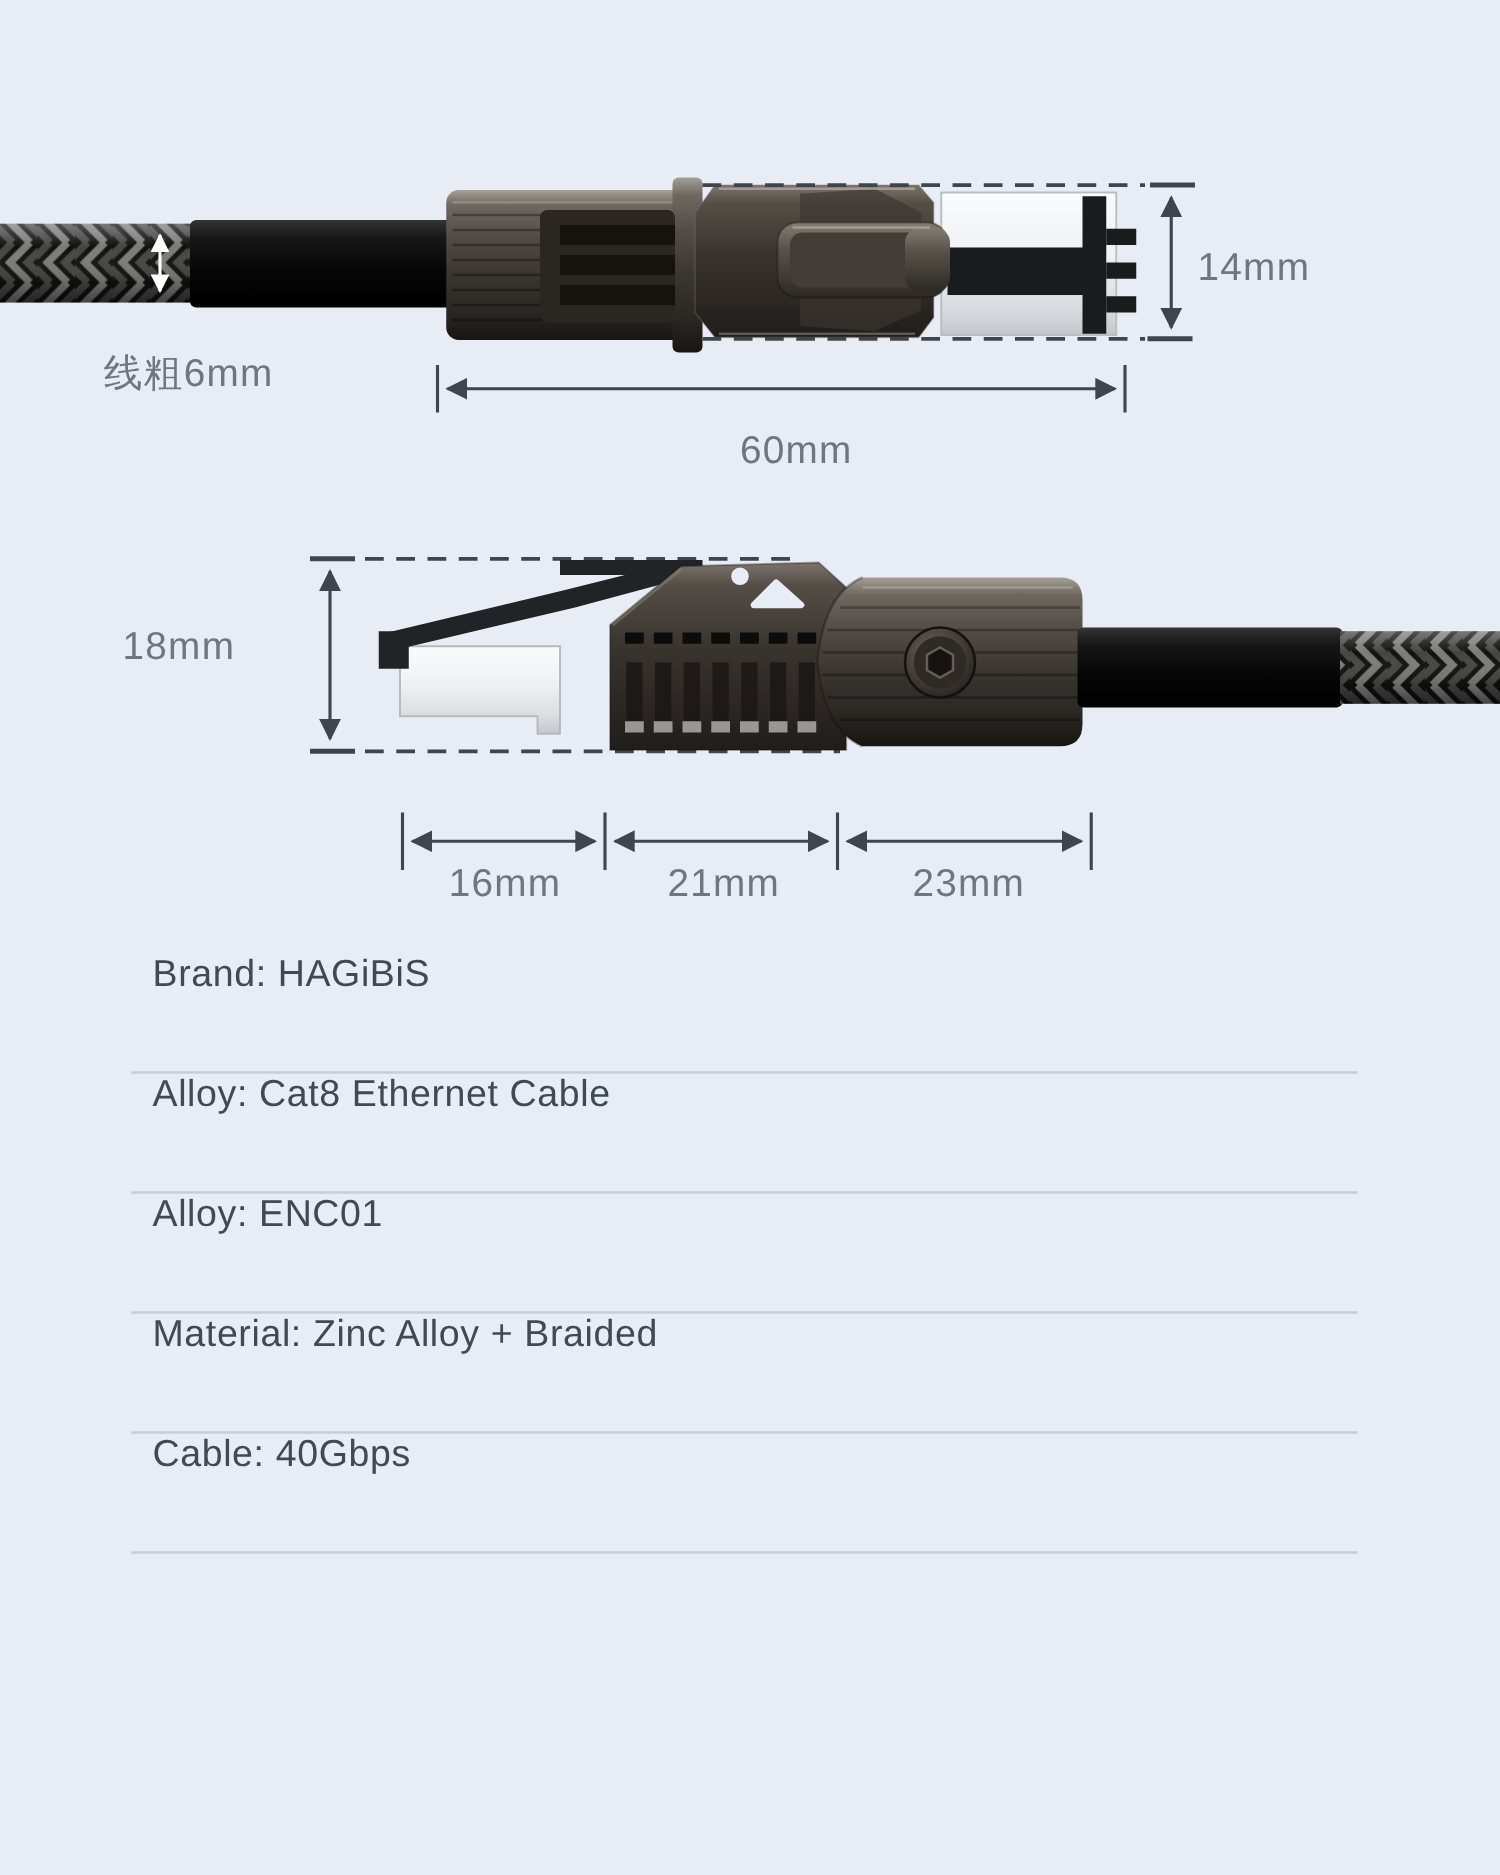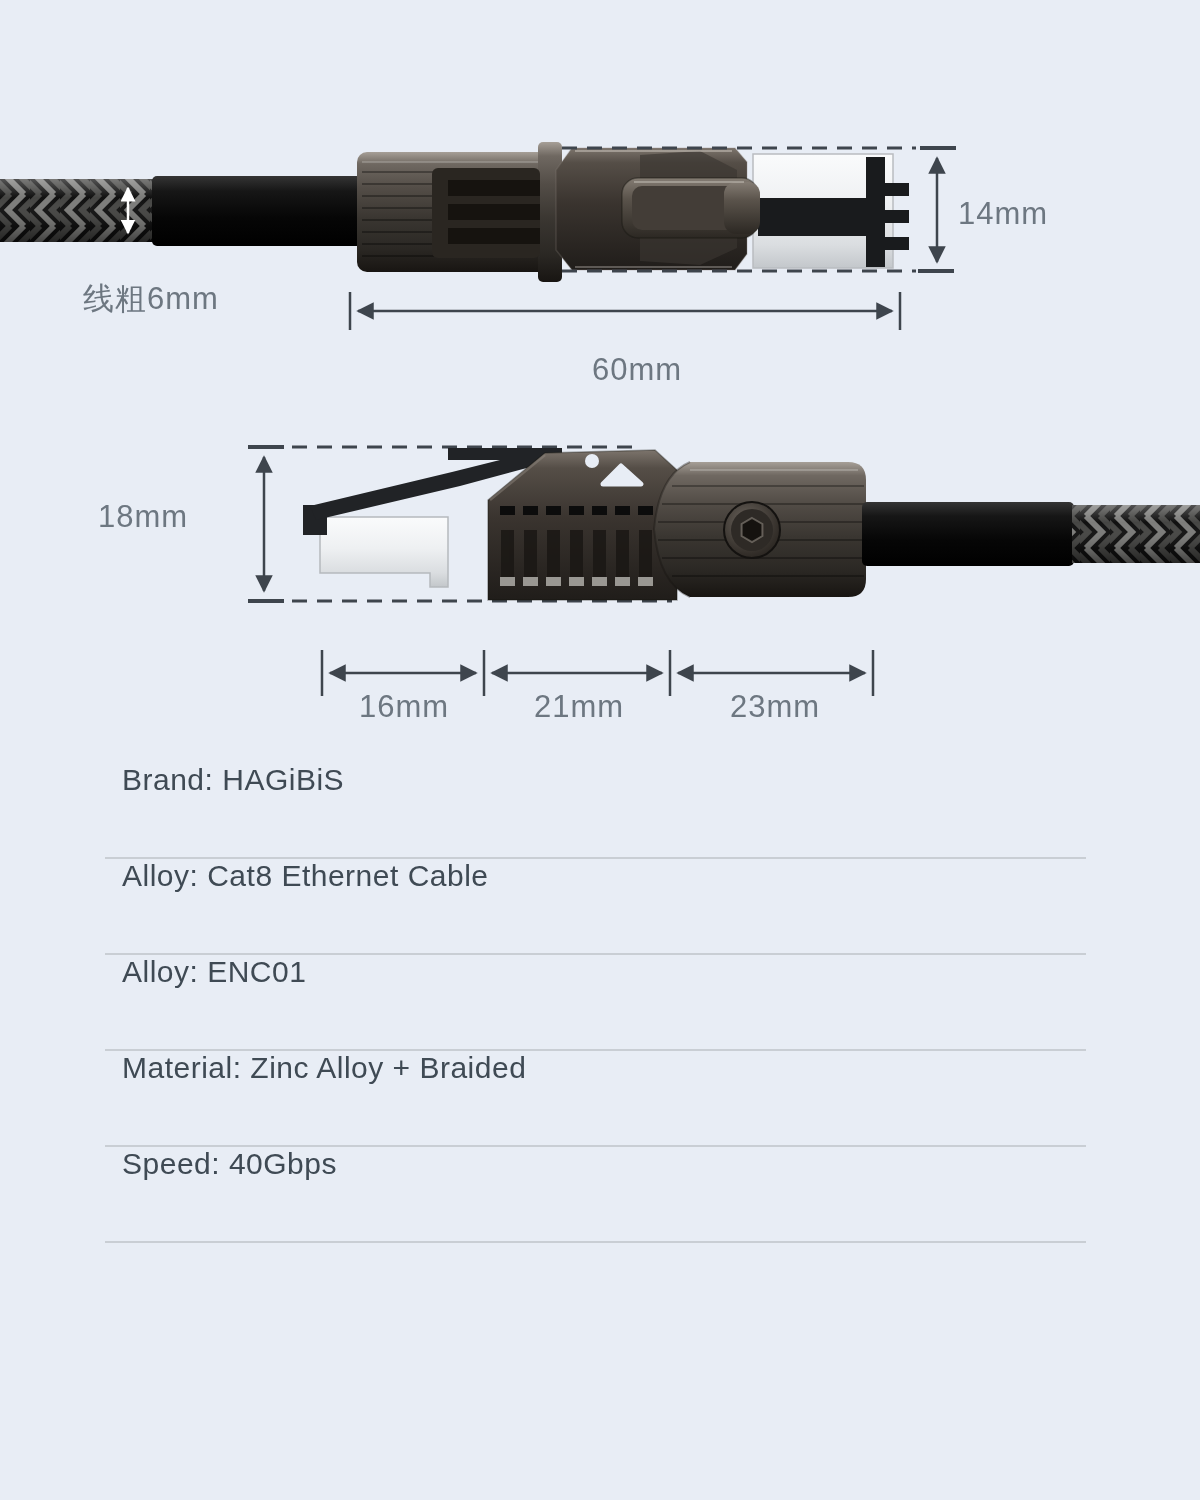--- a/index.html
+++ b/index.html
@@ -175,21 +175,21 @@
       <g stroke="#3e454d">
         <line x1="350" y1="162" x2="350" y2="200" stroke-width="2.5"></line>
         <line x1="900" y1="162" x2="900" y2="200" stroke-width="2.5"></line>
         <line x1="358" y1="181" x2="892" y2="181" stroke-width="2.5" marker-start="url(#ah)" marker-end="url(#ah)"></line>
       </g>
     </svg>
   </div>
 
   <div class="dim-label" style="left:63px;top:278px;margin-left:20px;">线粗6mm</div>
   <div class="dim-label" style="left:958px;top:196px;">14mm</div>
-  <div class="dim-label centered" style="left:637px;top:352px;">60mm</div>
+  <div class="dim-label centered" style="left:637px;top:342px;">60mm</div>
 
   <div class="scene" style="top:420px;height:310px;">
     <svg width="1200" height="310" viewBox="0 0 1200 310">
 
       <g stroke="#3e454d" fill="none">
         <path d="M248,27 H284" stroke-width="4"></path>
         <path d="M292,27 H640" stroke-width="3" stroke-dasharray="15 10"></path>
         <path d="M248,181 H284" stroke-width="4"></path>
         <path d="M292,181 H672" stroke-width="3" stroke-dasharray="15 10"></path>
       </g>
@@ -291,17 +291,17 @@
     <div class="spec-row">
       <span>Alloy: Cat8 Ethernet Cable</span>
     </div>
     <div class="spec-row">
       <span>Alloy: ENC01</span>
     </div>
     <div class="spec-row">
       <span>Material: Zinc Alloy + Braided</span>
     </div>
     <div class="spec-row">
-      <span>Speed: 40Gbps</span>
+      <span>Cable: 40Gbps</span>
     </div>
   </div>
 
 </div>
 
 </body></html>

